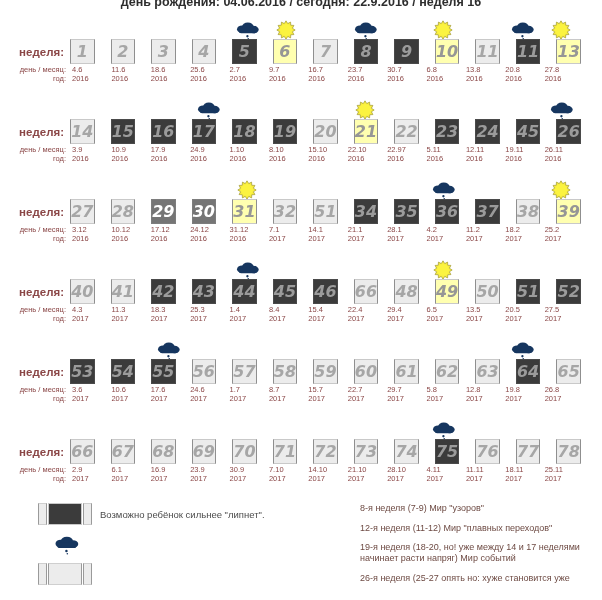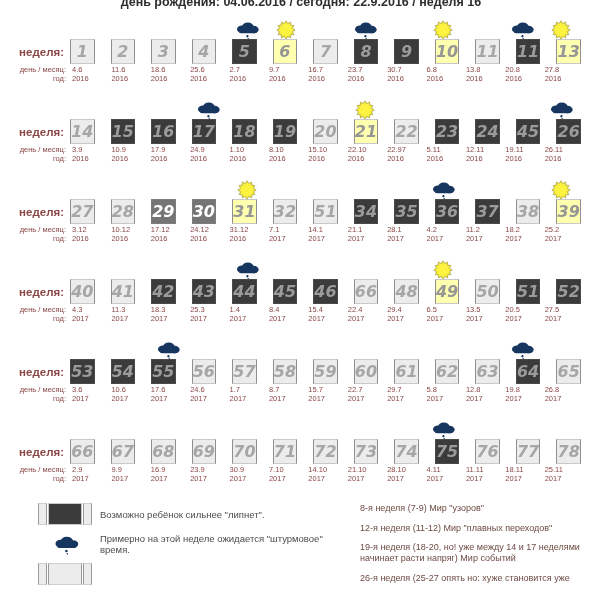--- a/index.html
+++ b/index.html
@@ -605,21 +605,21 @@
         <div class="dates">
           <div class="date-labels">
             <div>день / месяц:</div>
             <div>год:</div>
           </div>
           <div class="date-cell">
             <div>2.9</div>
             <div>2017</div>
           </div>
           <div class="date-cell">
-            <div>9.9</div>
+            <div>6.1</div>
             <div>2017</div>
           </div>
           <div class="date-cell">
             <div>16.9</div>
             <div>2017</div>
           </div>
           <div class="date-cell">
             <div>23.9</div>
             <div>2017</div>
           </div>
@@ -683,21 +683,20 @@
             <g fill="#16365f">
               <ellipse cx="10" cy="11" rx="6" ry="4.5"></ellipse>
               <ellipse cx="17" cy="8.5" rx="7" ry="5.5"></ellipse>
               <ellipse cx="24" cy="11.5" rx="6" ry="4.5"></ellipse>
               <rect x="6" y="9.5" width="22" height="6.5" rx="3"></rect>
               <circle cx="16.5" cy="19.5" r="1.4"></circle>
               <circle cx="17.5" cy="22.5" r="0.9"></circle>
             </g>
           </svg>
         </span>
-        <span class="legend-text">Примерно на этой неделе ожидается "штурмовое" время.</span>
       </div>
 
       <div class="legend-item">
         <span class="lg-box">
           <span class="mini-strip">
             <span class="side"></span>
               <span class="mid-c light"></span>
               <span class="side"></span>
           </span>
         </span>

